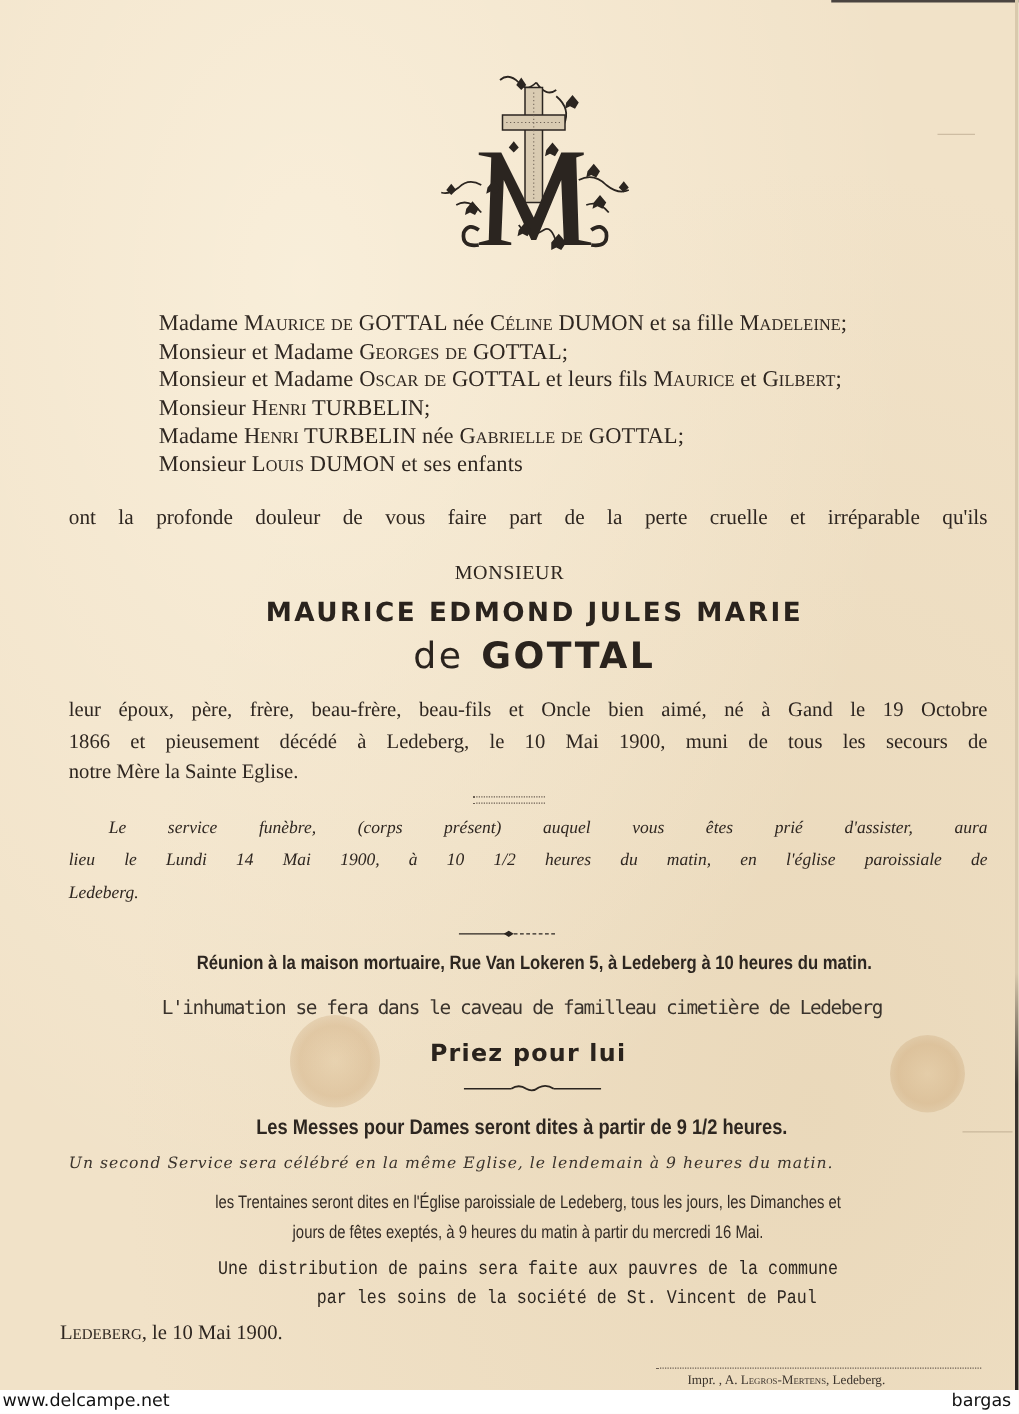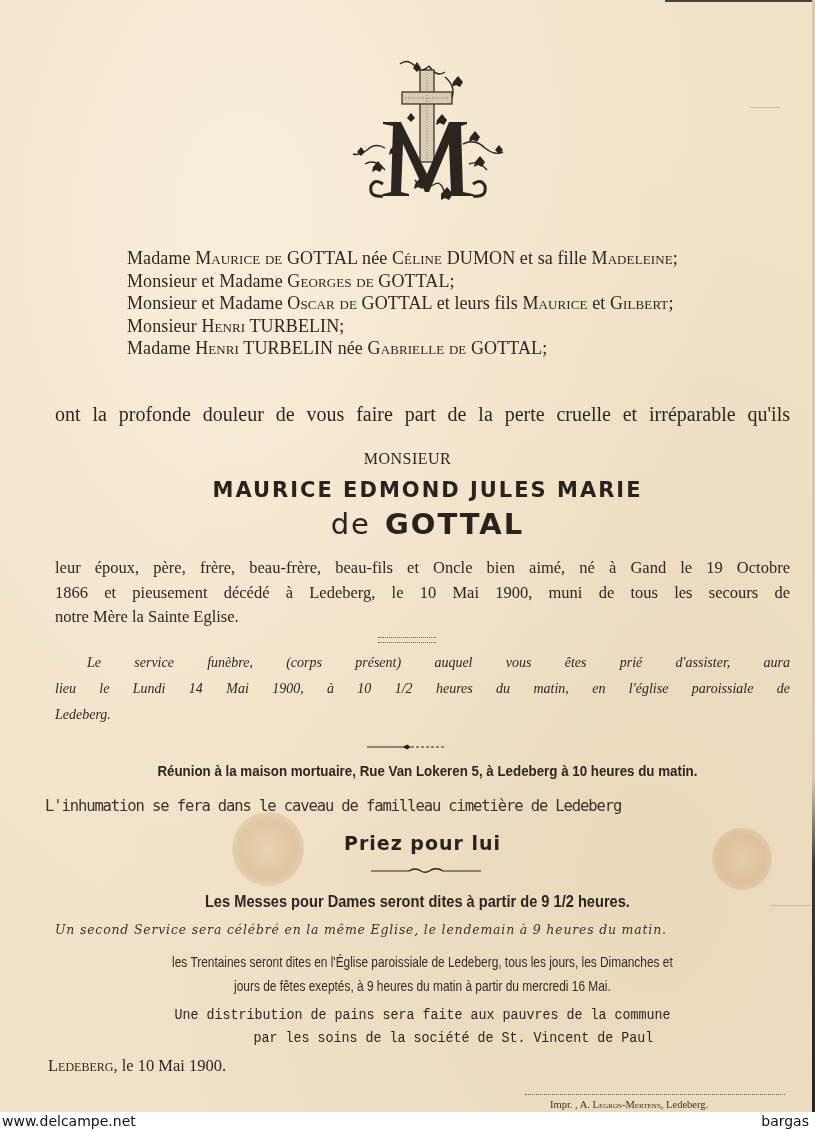--- a/index.html
+++ b/index.html
@@ -39,21 +39,21 @@
     .family {
       position: absolute; left: 127px; top: 247px; width: 680px;
       font-size: 18px; line-height: 22.6px; letter-spacing: 0.1px;
       font-family: "Liberation Serif", serif;
     }
     .family .line { white-space: nowrap; }
     .sc { font-variant: small-caps; }
 
     .announce {
       position: absolute; left: 55px; top: 402px; width: 735px;
-      font-size: 20px; line-height: 24px; text-align: justify;
+      font-size: 17px; line-height: 24px; text-align: justify;
     }
     .announce .l1 { text-align-last: justify; }
 
     .monsieur {
       position: absolute; left: 0; width: 815px; top: 450px;
       text-align: center; font-size: 16px; letter-spacing: 0.5px;
     }
     .deceased-name {
       position: absolute; left: 0; width: 855px; top: 478px;
       text-align: center;
@@ -90,21 +90,21 @@
       position: absolute; left: 367px; top: 744px; width: 78px; height: 6px;
     }
 
     .reunion {
       position: absolute; left: 0; width: 855px; top: 762px; text-align: center;
       font-family: "Liberation Sans", sans-serif; font-weight: bold;
       font-size: 15.5px; transform: scaleX(0.86); transform-origin: 427px 0;
       color: #2d2620;
     }
     .inhumation {
-      position: absolute; left: 45px; top: 797px; width: 745px; text-align: left;
+      position: absolute; left: 45px; top: 797px; width: 745px; text-align: center;
       font-family: "DejaVu Sans Mono", monospace; font-size: 15.5px;
       letter-spacing: -1.1px; color: #3a332c; white-space: nowrap;
     }
     .priez {
       position: absolute; left: 0; width: 845px; top: 832px; text-align: center;
       font-family: "DejaVu Sans", sans-serif; font-weight: bold;
       font-size: 19px; letter-spacing: 1px; color: #2a231d;
     }
     .rule-flourish {
       position: absolute; left: 371px; top: 866px; width: 110px; height: 10px;
@@ -200,20 +200,21 @@
       <path d="M106 120 l4 -5 l4 5 l-4 4 z"></path>
     </g>
   </svg>
 
   <div class="family" id="family">
       <div class="line"><span>Madame </span><span class="sc">Maurice de</span><span> GOTTAL </span><span>née </span><span class="sc">Céline</span><span> DUMON et sa fille </span><span class="sc">Madeleine;</span></div>
       <div class="line"><span>Monsieur et Madame </span><span class="sc">Georges de</span><span> GOTTAL;</span></div>
       <div class="line"><span>Monsieur et Madame </span><span class="sc">Oscar de</span><span> GOTTAL et leurs fils </span><span class="sc">Maurice</span><span> et </span><span class="sc">Gilbert;</span></div>
       <div class="line"><span>Monsieur </span><span class="sc">Henri</span><span> TURBELIN;</span></div>
       <div class="line"><span>Madame </span><span class="sc">Henri</span><span> TURBELIN née </span><span class="sc">Gabrielle de</span><span> GOTTAL;</span></div>
+      <div class="line"><span>Monsieur </span><span class="sc">Louis</span><span> DUMON et ses enfants</span></div>
     </div>
 
   <div class="announce">
     <div class="l1">ont la profonde douleur de vous faire part de la perte cruelle et irréparable qu'ils</div>
   </div>
 
   <div class="monsieur">MONSIEUR</div>
 
   <div class="deceased-name">MAURICE EDMOND JULES MARIE</div>
   <div class="deceased-surname">

